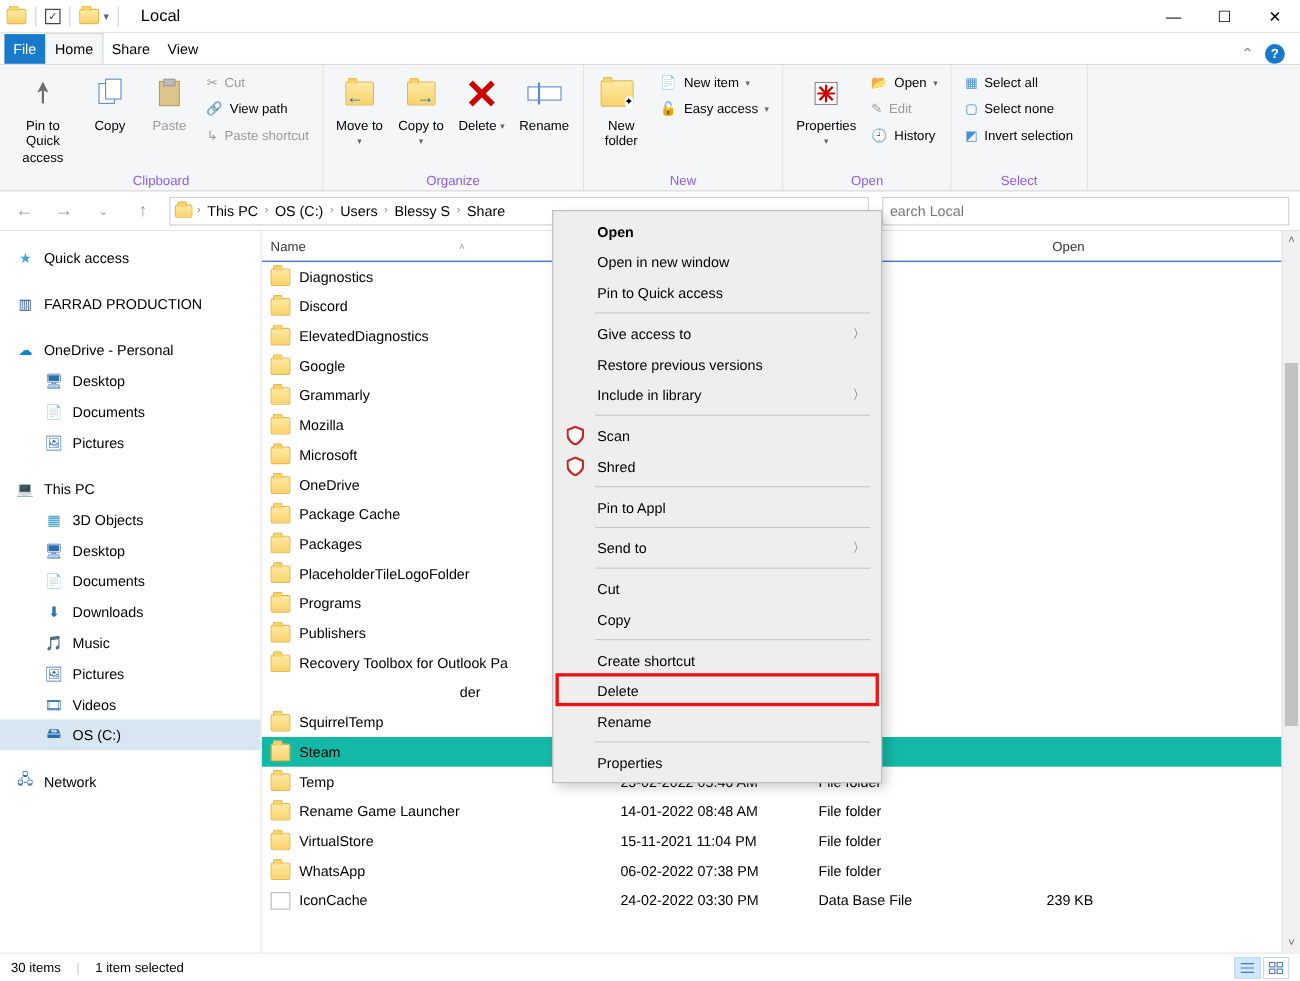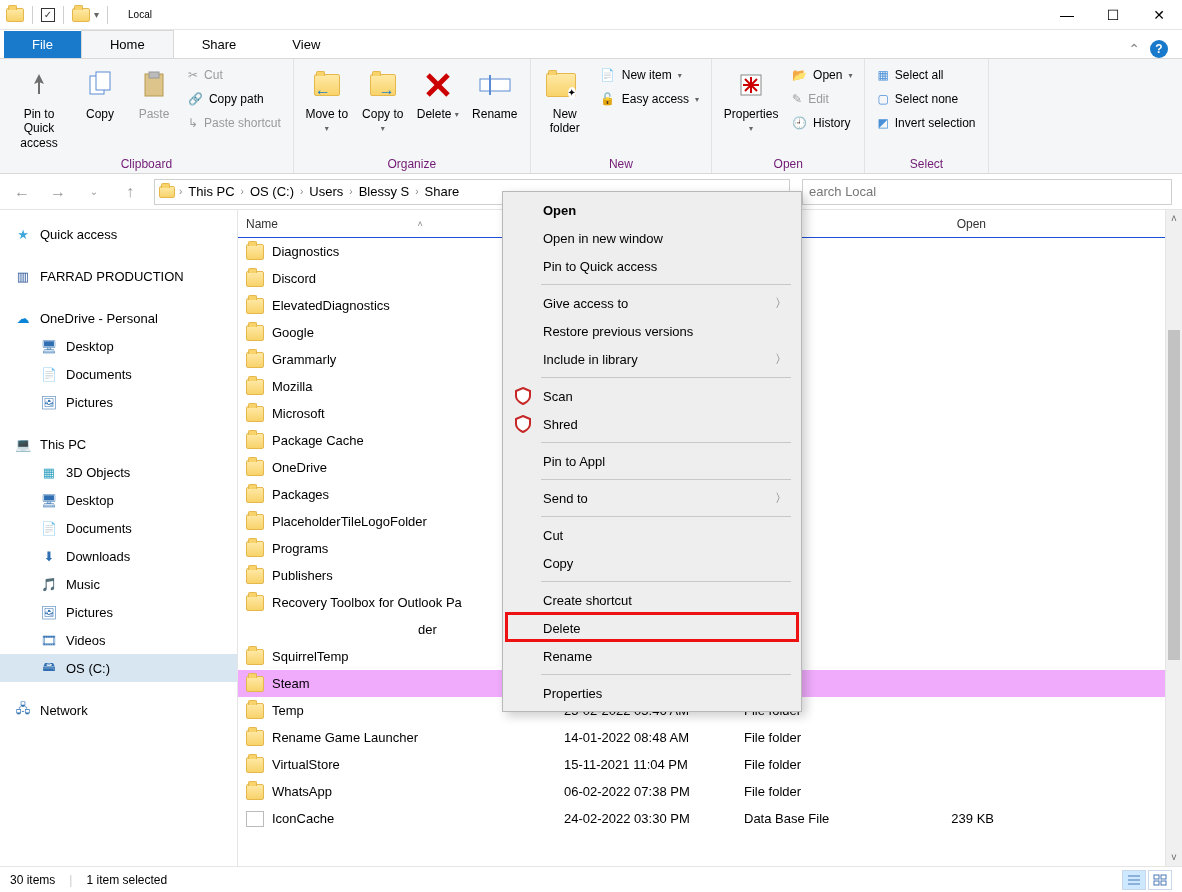--- a/index.html
+++ b/index.html
@@ -4,37 +4,37 @@
 <style>
 * { box-sizing: border-box; margin: 0; padding: 0; font-family: "Segoe UI", sans-serif; }
 body { width: 1182px; height: 892px; background: #fff; font-size: 12px; overflow: hidden; position: relative; }
 
 
 .titlebar { height: 30px; display: flex; align-items: center; background: #fff; border-bottom: 1px solid #e5e5e5; }
 .titlebar .qat { display: flex; align-items: center; gap: 4px; padding: 0 6px; }
 .folder-glyph { width: 18px; height: 14px; background: linear-gradient(#ffe9a6,#f8d36b); border: 1px solid #e6b84c; border-radius: 2px; display: inline-block; position: relative; }
 .folder-glyph::before { content: ""; position: absolute; top: -4px; left: 1px; width: 7px; height: 4px; background: #f8d36b; border: 1px solid #e6b84c; border-bottom: none; border-radius: 2px 2px 0 0; }
 .titlebar .sep { width: 1px; height: 18px; background: #d0d0d0; margin: 0 4px; }
-.titlebar .title { padding-left: 10px; font-size: 10px; }
+.titlebar .title { padding-left: 10px; font-size: 15px; }
 .titlebar .winbtns { margin-left: auto; display: flex; }
 .titlebar .winbtns button { width: 46px; height: 30px; border: none; background: transparent; font-size: 14px; }
 
 
 .tabs { height: 28px; display: flex; align-items: flex-end; background: #fff; padding-left: 4px; position: relative; }
-.tabs .tab { padding: 6px 28px 6px; font-size: 13px; cursor: default; }
+.tabs .tab { padding: 6px 8px 6px; font-size: 13px; cursor: default; }
 .tabs .file { background: #1979ca; color: #fff; }
 .tabs .tab.active { background: #f5f6f7; border: 1px solid #d8d8d8; border-bottom: none; }
 .tabs .rightctl { margin-left: auto; display: flex; align-items: center; gap: 10px; padding-right: 14px; }
 .help-icon { width: 18px; height: 18px; border-radius: 50%; background: #1979ca; color: #fff; display: flex; align-items: center; justify-content: center; font-size: 12px; font-weight: bold; }
 
 
 .ribbon { height: 116px; background: #f5f6f7; border-top: 1px solid #d8d8d8; border-bottom: 1px solid #d8d8d8; display: flex; }
 .group { border-right: 1px solid #e3e3e3; padding: 4px 8px 2px; display: flex; flex-direction: column; }
 .group .body { flex: 1; display: flex; align-items: flex-start; gap: 6px; }
-.group .label { text-align: center; font-size: 12px; color: #701a75; padding-top: 2px; }
+.group .label { text-align: center; font-size: 12px; color: #8b5cf6; padding-top: 2px; }
 .bigbtn { display: flex; flex-direction: column; align-items: center; justify-content: flex-start; width: 62px; padding: 4px 2px; font-size: 12px; text-align: center; line-height: 1.2; }
 .bigbtn .ico { height: 36px; display: flex; align-items: center; justify-content: center; margin-bottom: 4px; }
 .smallbtn { display: flex; align-items: center; gap: 6px; font-size: 12px; padding: 3px 4px; height: 24px; }
 .smallcol { display: flex; flex-direction: column; }
 .disabled { color: #9a9a9a; }
 .chev { font-size: 8px; color: #666; vertical-align: middle; }
 
 
 .ico svg { display: block; }
 
@@ -59,21 +59,21 @@
 .content { flex: 1; position: relative; overflow: hidden; }
 .cols { display: flex; height: 28px; align-items: center; border-bottom: 1px solid #1d4ed8; font-size: 12px; color: #333; }
 .cols .c { padding: 0 8px; }
 .c-name { width: 326px; display: flex; align-items: center; gap: 6px; }
 .c-date { width: 180px; }
 .c-type { width: 150px; }
 .c-size { width: 100px; text-align: right; }
 .rows { }
 .row { display: flex; align-items: center; height: 27px; font-size: 13px; }
 .row .c-name { display: flex; align-items: center; gap: 8px; padding-left: 8px; }
-.row.sel { background: #f0abfc; }
+.row.sel { background: #14b8a6; }
 .fico { width: 18px; height: 16px; }
 
 .vscroll { position: absolute; right: 0; top: 0; bottom: 0; width: 17px; background: #f0f0f0; border-left: 1px solid #e5e5e5; }
 .vscroll .thumb { position: absolute; top: 120px; left: 2px; right: 2px; height: 330px; background: #c2c2c2; }
 .vscroll .arrow { height: 17px; display: flex; align-items: center; justify-content: center; color: #666; font-size: 10px; }
 .vscroll .arrow.up { position: absolute; top: 0; left: 0; right: 0; }
 .vscroll .arrow.down { position: absolute; bottom: 0; left: 0; right: 0; }
 
 
 .ctx { position: absolute; left: 502px; top: 191px; width: 300px; background: #eeeeee; border: 1px solid #b8b8b8; box-shadow: 4px 4px 10px rgba(0,0,0,.2); padding: 4px 0; font-size: 13px; z-index: 50; }
@@ -155,21 +155,21 @@
           </div>
         <span>Paste</span>
       </div>
       <div class="smallcol">
         <div class="smallbtn disabled">
             <span>✂</span>
             <span>Cut</span>
           </div>
         <div class="smallbtn">
             <span>🔗</span>
-            <span>Copy path</span>
+            <span>View path</span>
           </div>
         <div class="smallbtn disabled">
             <span>↳</span>
             <span>Paste shortcut</span>
           </div>
       </div>
     </div>
     <div class="label">Clipboard</div>
   </div>
 
@@ -454,30 +454,30 @@
             <span class="folder-glyph fico"></span>
             <span>Microsoft</span>
           </div>
           <div class="c-date"></div>
           <div class="c-type">der</div>
           <div class="c-size"></div>
         </div>
         <div class="row">
           <div class="c-name">
             <span class="folder-glyph fico"></span>
+            <span>OneDrive</span>
+          </div>
+          <div class="c-date"></div>
+          <div class="c-type">der</div>
+          <div class="c-size"></div>
+        </div>
+        <div class="row">
+          <div class="c-name">
+            <span class="folder-glyph fico"></span>
             <span>Package Cache</span>
-          </div>
-          <div class="c-date"></div>
-          <div class="c-type">der</div>
-          <div class="c-size"></div>
-        </div>
-        <div class="row">
-          <div class="c-name">
-            <span class="folder-glyph fico"></span>
-            <span>OneDrive</span>
           </div>
           <div class="c-date"></div>
           <div class="c-type">der</div>
           <div class="c-size"></div>
         </div>
         <div class="row">
           <div class="c-name">
             <span class="folder-glyph fico"></span>
             <span>Packages</span>
           </div>

